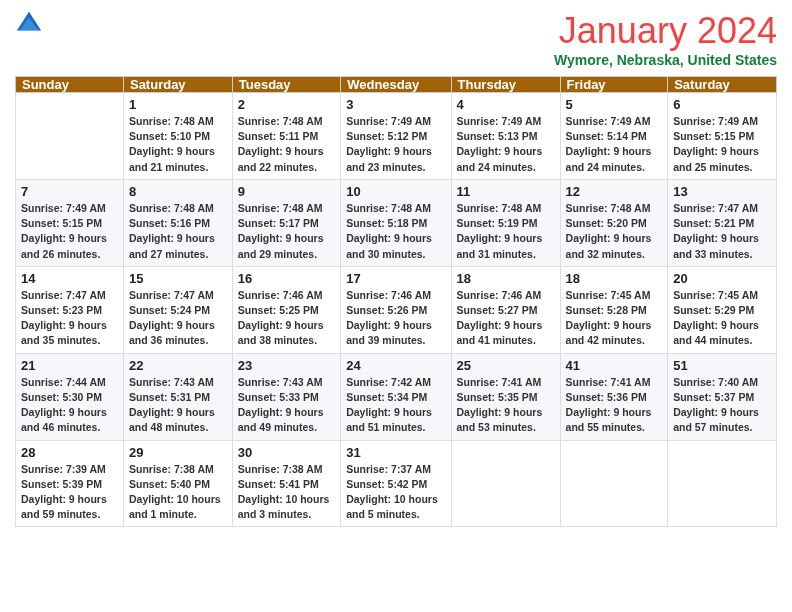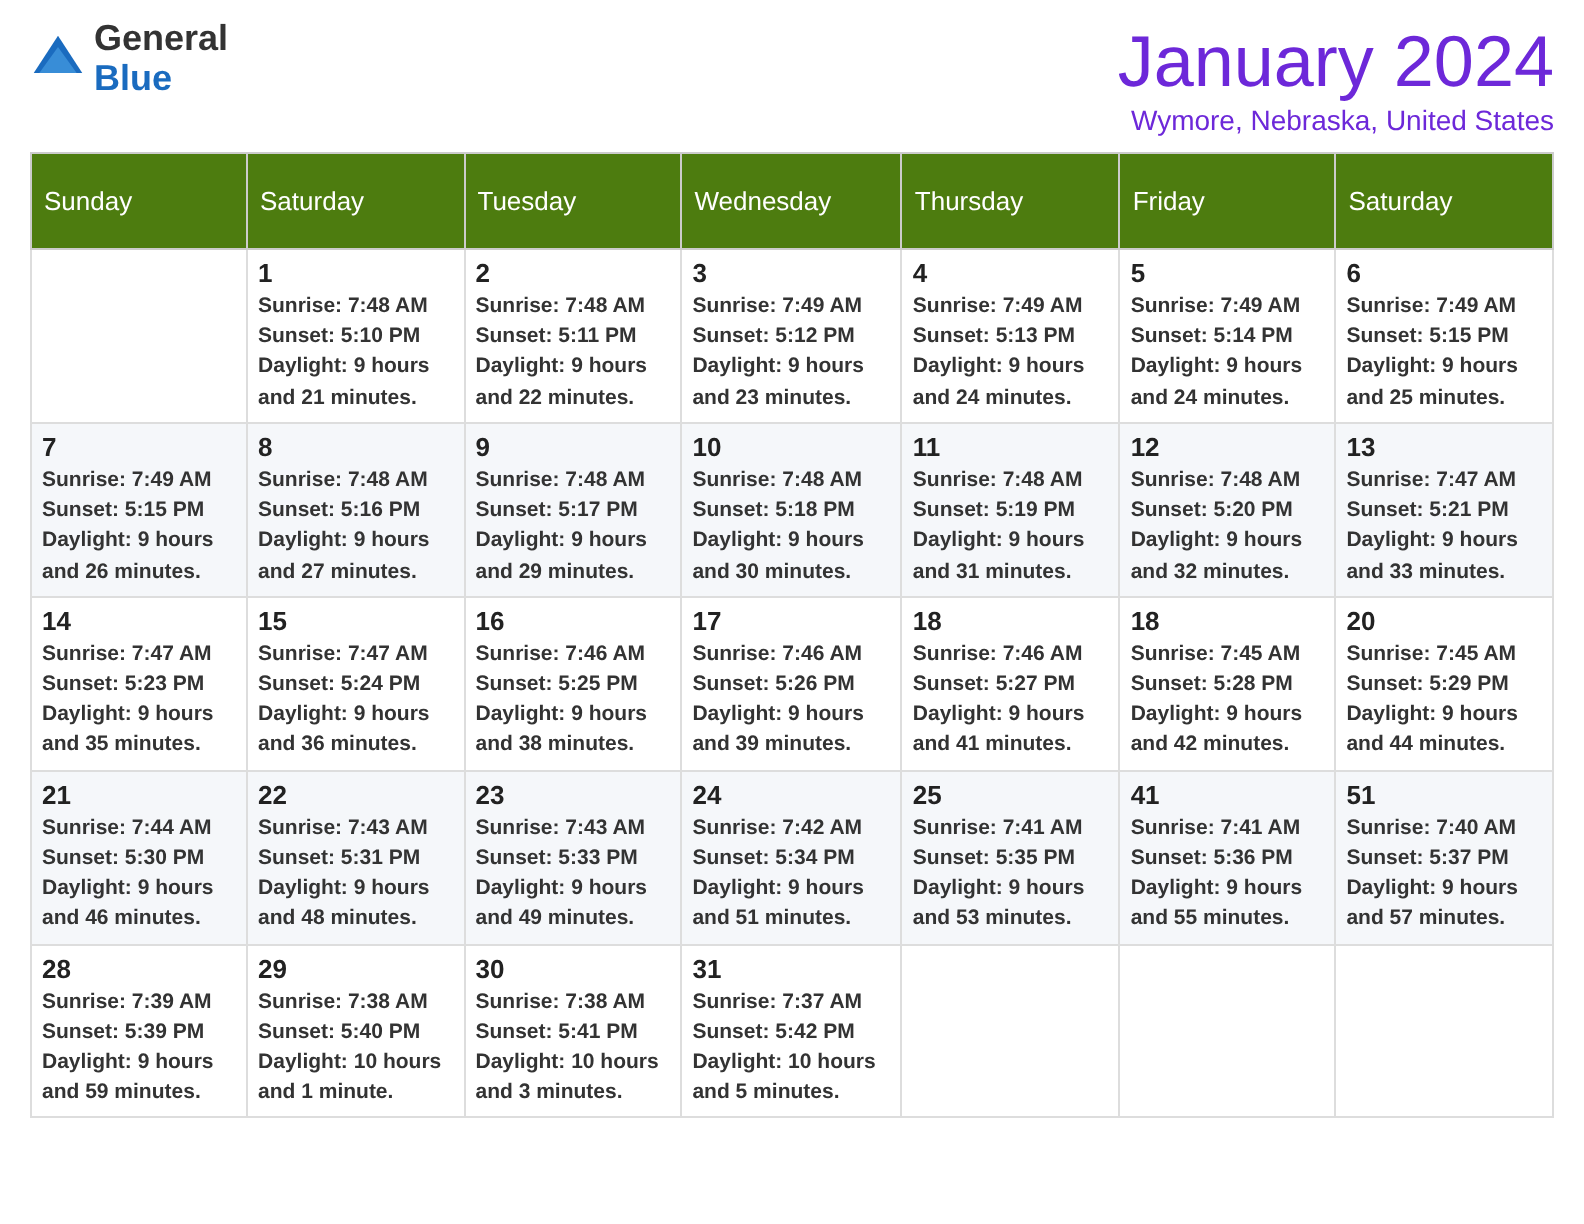--- a/index.html
+++ b/index.html
@@ -31,38 +31,39 @@
     .logo-icon {
       width: 28px;
       height: 28px;
     }
     .title-block {
       text-align: right;
     }
     .month-title {
       font-size: 36px;
       font-weight: normal;
-      color: #6d28d9;
+      color: #ef4444;
     }
     .location {
       font-size: 14px;
-      color: #6d28d9;
+      color: #15803d;
+      font-weight: bold;
     }
     .calendar-table {
       width: 100%;
       border-collapse: collapse;
       font-size: 11px;
     }
     .calendar-table th {
-      background-color: #4d7c0f;
+      background-color: #a16207;
       color: #fff;
       text-align: left;
-      padding: 16px 6px;
+      padding: 0 6px;
       font-size: 13px;
-      font-weight: normal;
+      font-weight: bold;
       border: 1px solid #ccc;
     }
     .calendar-table td {
       vertical-align: top;
       border: 1px solid #ddd;
       padding: 4px 5px;
       width: 113px;
       min-height: 80px;
       background: #fff;
     }
@@ -88,24 +89,20 @@
   </style>
 </head>
 <body>
 
 <div class="header">
   <div class="logo">
     <svg class="logo-icon" viewBox="0 0 30 30" xmlns="http://www.w3.org/2000/svg">
       <polygon points="15,2 28,22 2,22" fill="#1a6bbf"></polygon>
       <polygon points="15,8 25,22 5,22" fill="#4da3e8" opacity="0.6"></polygon>
     </svg>
-    <div class="logo-text">
-      <span class="logo-general">General</span><br>
-      <span class="logo-blue">Blue</span>
-    </div>
   </div>
   <div class="title-block">
     <div class="month-title">January 2024</div>
     <div class="location">Wymore, Nebraska, United States</div>
   </div>
 </div>
 
 <table class="calendar-table">
   <thead>
     <tr id="weekday-header">

